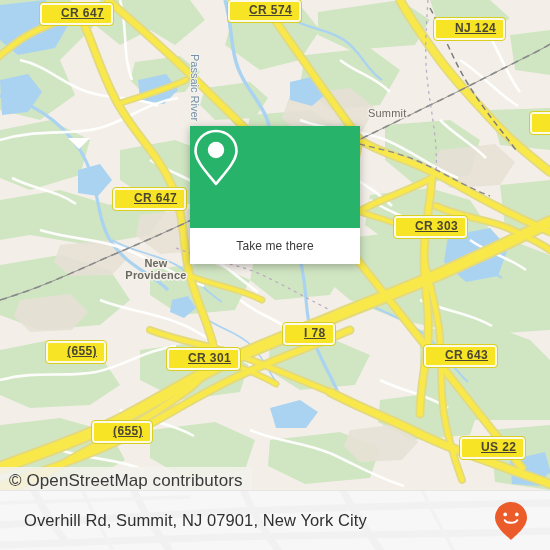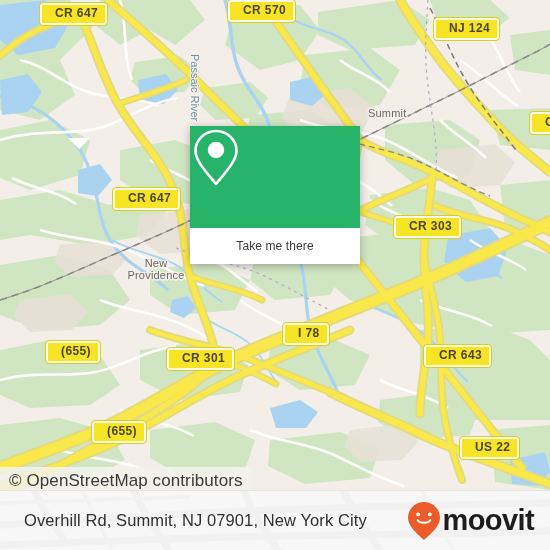--- a/index.html
+++ b/index.html
@@ -34,25 +34,26 @@
   
   .shield{
     position:absolute;
     background:#f7e425;
     border:2px solid #fdfbe8;
     outline:1px solid #d9cf20;
     border-radius:3px;
     color:#4a4631;
     font-size:12px;
     font-weight:bold;
-    padding:2px 7px 3px 13px;
+    padding:2px 7px 3px 19px;
     letter-spacing:.4px;
     white-space:nowrap;
     box-sizing:border-box;
     line-height:1.05;
+    text-decoration:underline;
   }
 
   
   #popup{
     position:absolute;
     left:190px;top:126px;
     width:170px;
     filter:drop-shadow(0 2px 4px rgba(0,0,0,.28));
   }
   #popup-green{
@@ -86,21 +87,21 @@
     white-space:nowrap;
   }
 
   
   #footer{
     position:absolute;left:0;top:490px;width:550px;height:60px;
     background:#f7f7f7;
     border-top:1px solid #e6e6e6;
     display:flex;align-items:center;justify-content:space-between;
     box-sizing:border-box;
-    padding:0 16px 0 24px;
+    padding:0 22px 0 24px;
     overflow:hidden;
   }
   #footer-watermark{
     position:absolute;left:0;top:0;width:550px;height:60px;
     opacity:.5;pointer-events:none;
   }
   #footer-address{
     position:relative;
     font-size:16.5px;color:#303030;letter-spacing:.1px;white-space:nowrap;
   }
@@ -293,27 +294,27 @@
       </g>
 
       <g stroke="#b9a8c4" stroke-width="1.2" fill="none" stroke-dasharray="3,4">
         <path d="M428,0 C426,30 424,56 428,86 C432,118 438,142 436,174"></path>
         <path d="M176,248 C206,260 232,262 260,274 C286,286 306,298 330,310"></path>
       </g>
     </svg>
 
     <div class="maplabel city" style="left:368px;top:108px;">Summit</div>
 
-    <div class="maplabel city" style="left:96px;top:258px;text-align:center;width:120px;white-space:pre-line;">New
+    <div class="maplabel city" style="left:96px;top:258px;text-align:center;width:120px;white-space:pre-line;font-weight:bold;">New
 Providence</div>
 
     <div class="maplabel river" style="left:200px;top:54px;transform:rotate(90deg);transform-origin:left top;">Passaic River</div>
 
     <div class="shield" style="left:40px;top:3px;">CR 647</div>
-    <div class="shield" style="left:228px;top:0px;">CR 570</div>
+    <div class="shield" style="left:228px;top:0px;">CR 574</div>
     <div class="shield" style="left:434px;top:18px;">NJ 124</div>
     <div class="shield" style="left:113px;top:188px;">CR 647</div>
     <div class="shield" style="left:530px;top:112px;">CR</div>
     <div class="shield" style="left:394px;top:216px;">CR 303</div>
     <div class="shield" style="left:283px;top:323px;">I 78</div>
     <div class="shield" style="left:46px;top:341px;">(655)</div>
     <div class="shield" style="left:167px;top:348px;">CR 301</div>
     <div class="shield" style="left:424px;top:345px;">CR 643</div>
     <div class="shield" style="left:92px;top:421px;">(655)</div>
     <div class="shield" style="left:460px;top:437px;">US 22</div>
@@ -355,17 +356,16 @@
 
     <div id="footer-address">Overhill Rd, Summit, NJ 07901, New York City</div>
 
     <div id="brand">
       <svg width="34" height="40" viewBox="0 0 34 40">
         <path d="M17 1 C8.2 1 1 8.1 1 16.8 C1 26.5 13.5 35.5 17 39 C20.5 35.5 33 26.5 33 16.8 C33 8.1 25.8 1 17 1 Z" fill="#ec5c2b"></path>
         <circle cx="11.2" cy="13.4" r="1.85" fill="#ffffff"></circle>
         <circle cx="22.8" cy="13.4" r="1.85" fill="#ffffff"></circle>
         <path d="M10.8 19.2 C12.8 22.6 21.2 22.6 23.2 19.2" stroke="#ffffff" stroke-width="2" fill="none" stroke-linecap="round"></path>
       </svg>
-      <span id="brand-word">moovit</span>
     </div>
   </div>
 
 </div>
 
 </body></html>

